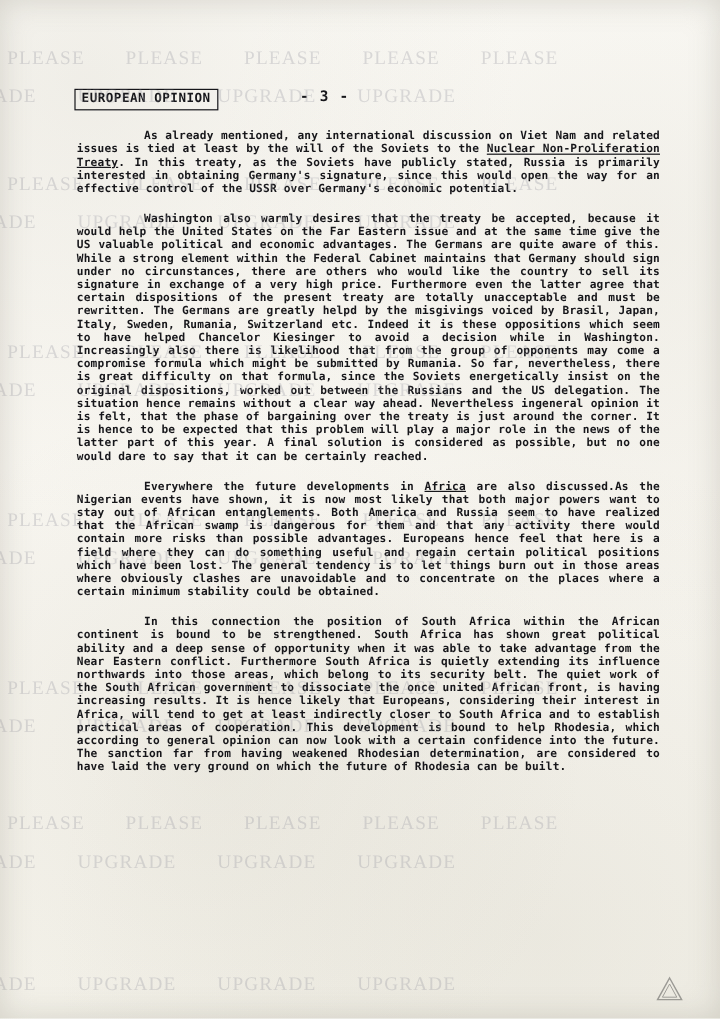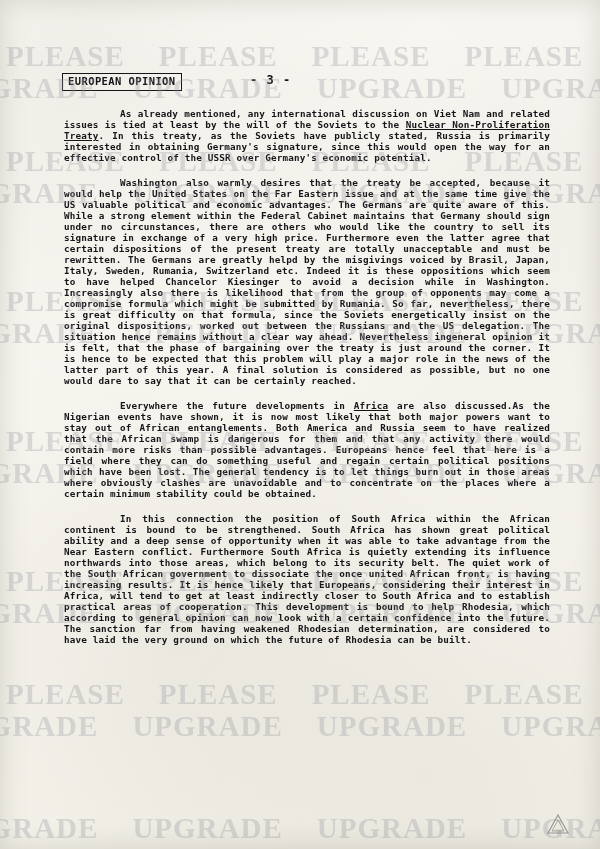--- a/index.html
+++ b/index.html
@@ -43,22 +43,22 @@
   .wm-row {
     position: absolute;
     left: 0;
     width: 760px;
     display: flex;
     gap: 34px;
     white-space: nowrap;
   }
   .wm-word {
     font-family: "Liberation Serif", serif;
-    font-weight: bold;
-    font-size: 29px;
+    font-weight: normal;
+    font-size: 16px;
     letter-spacing: 1px;
     color: rgba(150,150,160,0.30);
   }
   
   #content {
     position: absolute;
     inset: 0;
     z-index: 2;
     padding: 0;
   }

